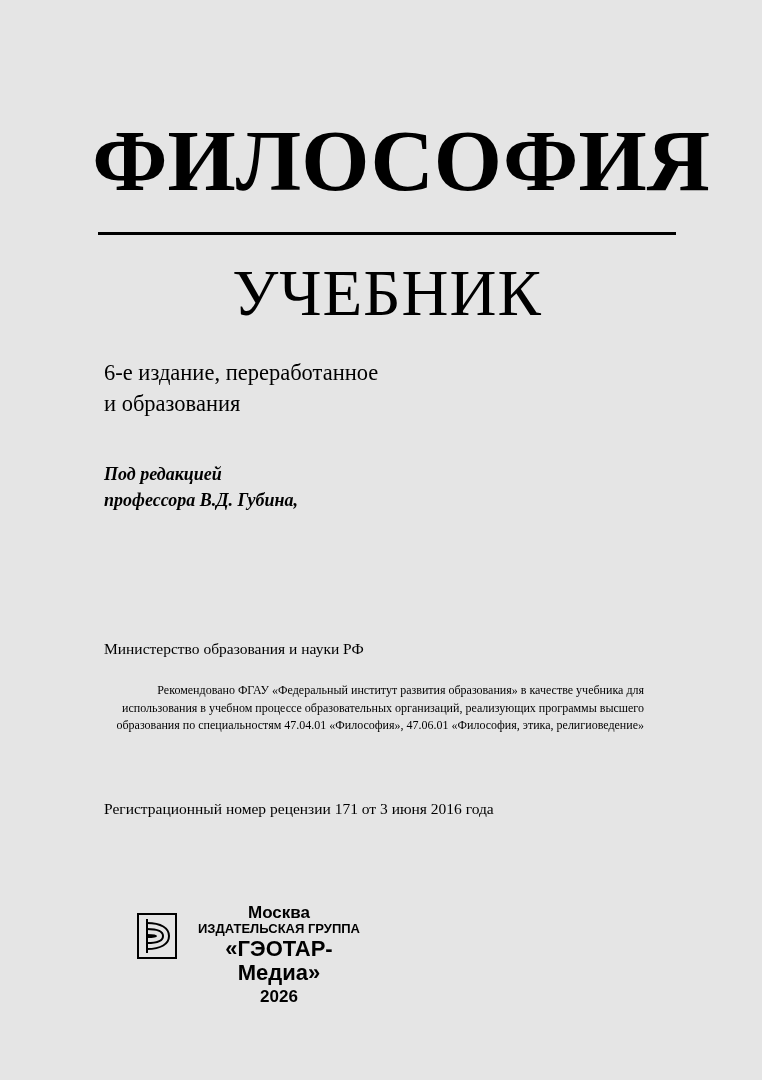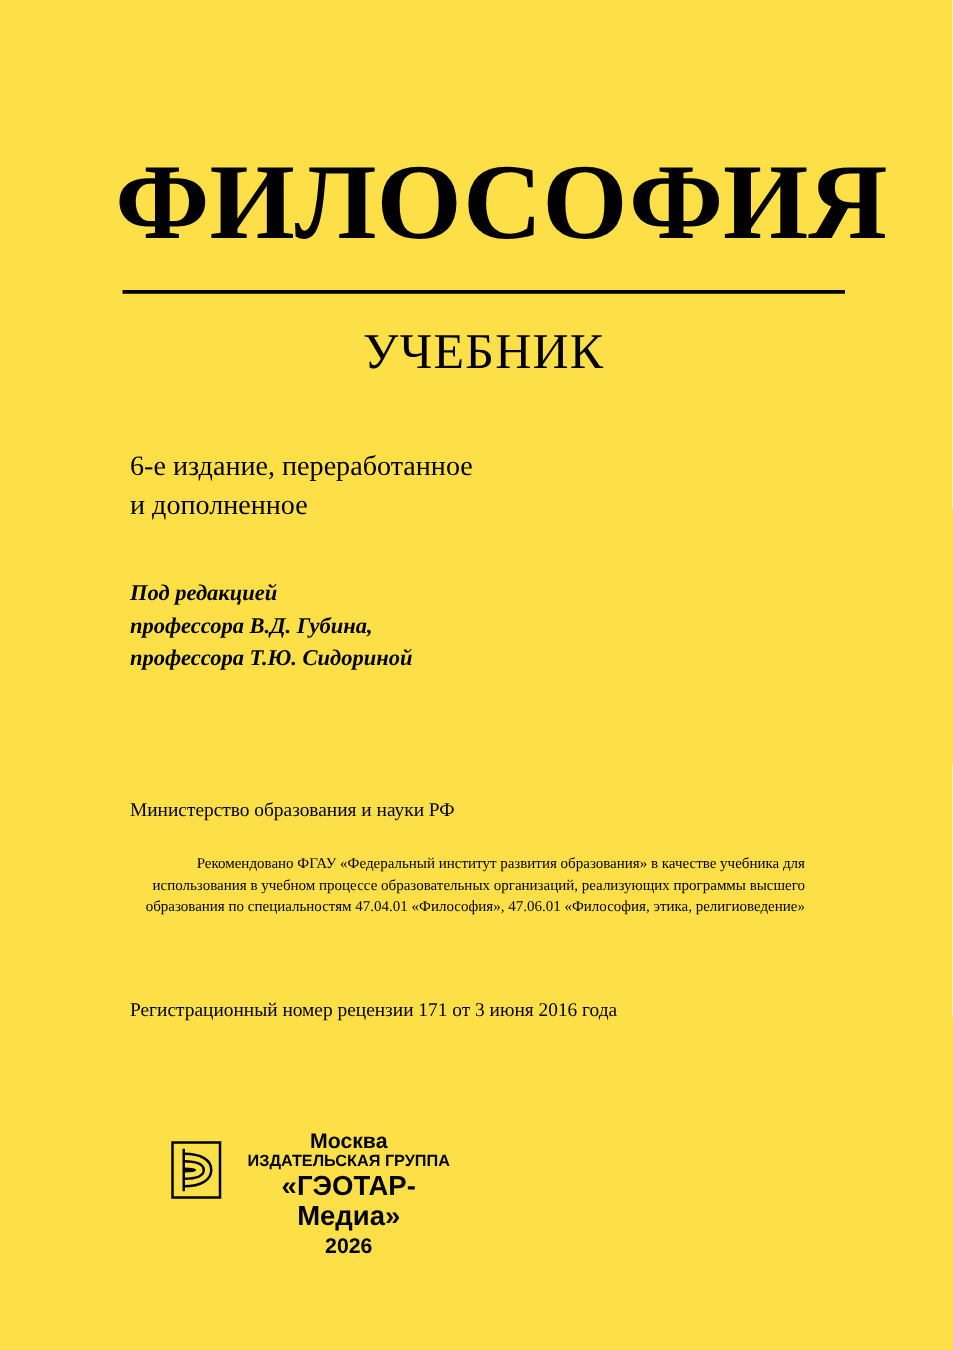--- a/index.html
+++ b/index.html
@@ -11,21 +11,21 @@
     width: 762px;
     height: 1080px;
     position: relative;
     font-family: "Liberation Serif", serif;
     color: #000000;
     overflow: hidden;
   }
   .page {
     position: absolute;
     inset: 0;
-    background: #fde047;
+    background: #e5e5e5;
   }
 
   
   .title-area {
     position: absolute;
     left: 98px;
     top: 118px;
     width: 578px;
   }
   .book-title {
@@ -41,21 +41,21 @@
     transform-origin: center top;
   }
   .rule {
     margin-top: 28px;
     height: 3px;
     background: #000000;
     width: 100%;
   }
   .book-subtitle {
     font-family: "Liberation Serif", serif;
-    font-size: 40px;
+    font-size: 65px;
     line-height: 1.0;
     text-align: center;
     margin: 0;
     padding-top: 26px;
     letter-spacing: 1px;
   }
 
   
   .edition {
     position: absolute;
@@ -148,27 +148,26 @@
 <div class="page">
 
   <div class="title-area">
     <div class="book-title">ФИЛОСОФИЯ</div>
     <div class="rule"></div>
     <div class="book-subtitle">УЧЕБНИК</div>
   </div>
 
   <div class="edition">
     <div>6-е издание, переработанное</div>
-    <div>и дополненное</div>
+    <div>и образования</div>
   </div>
 
   <div class="editors">
     <div>Под редакцией</div>
     <div>профессора В.Д. Губина,</div>
-    <div>профессора Т.Ю. Сидориной</div>
   </div>
 
   <div class="ministry">Министерство образования и науки РФ</div>
 
   <div class="recommend">Рекомендовано ФГАУ «Федеральный институт развития образования» в качестве учебника для использования в учебном процессе образовательных организаций, реализующих программы высшего образования по специальностям 47.04.01 «Философия», 47.06.01 «Философия, этика, религиоведение»</div>
 
   <div class="registration">Регистрационный номер рецензии 171 от 3 июня 2016 года</div>
 
   <div class="publisher">
     <div class="logo">

